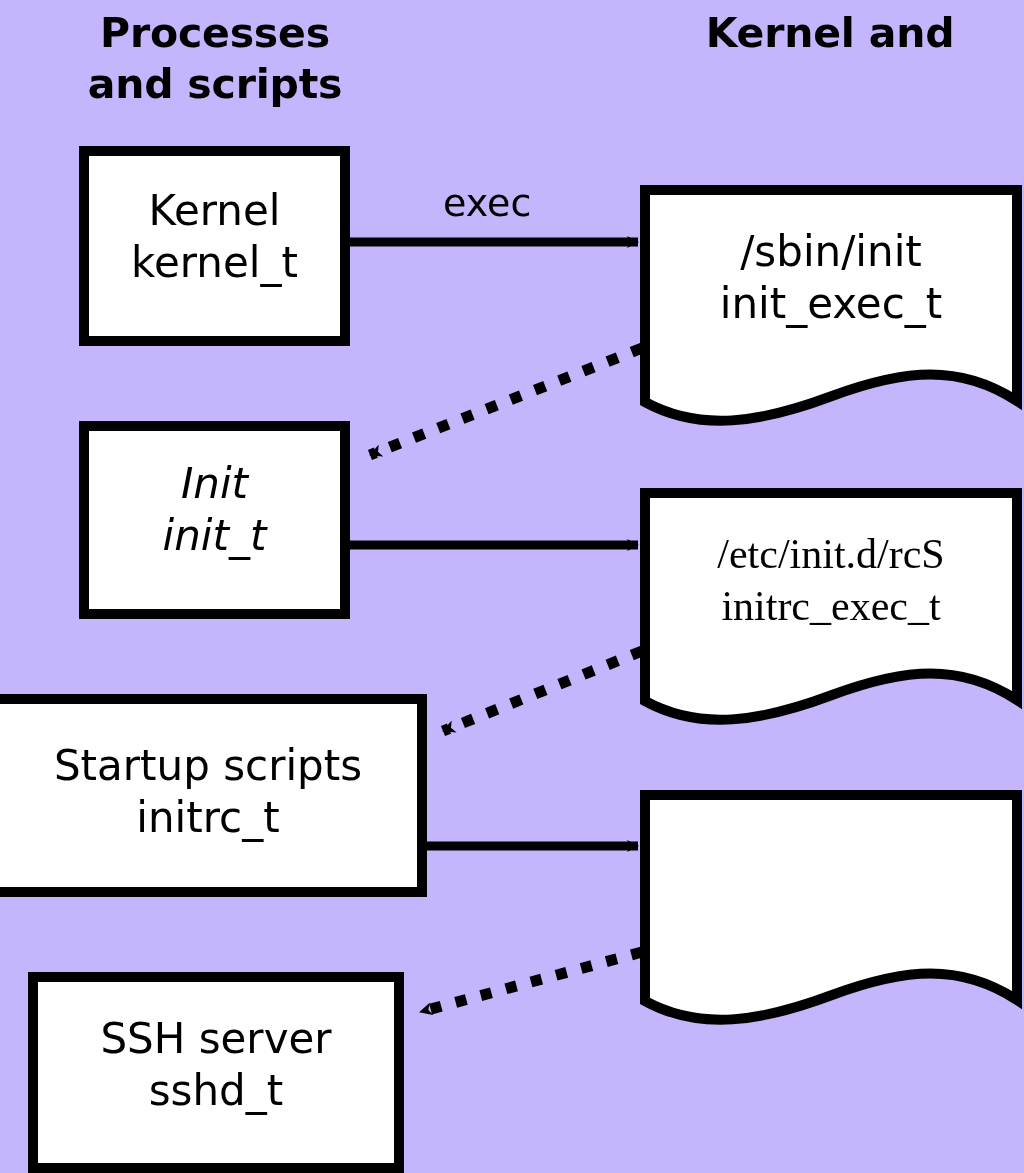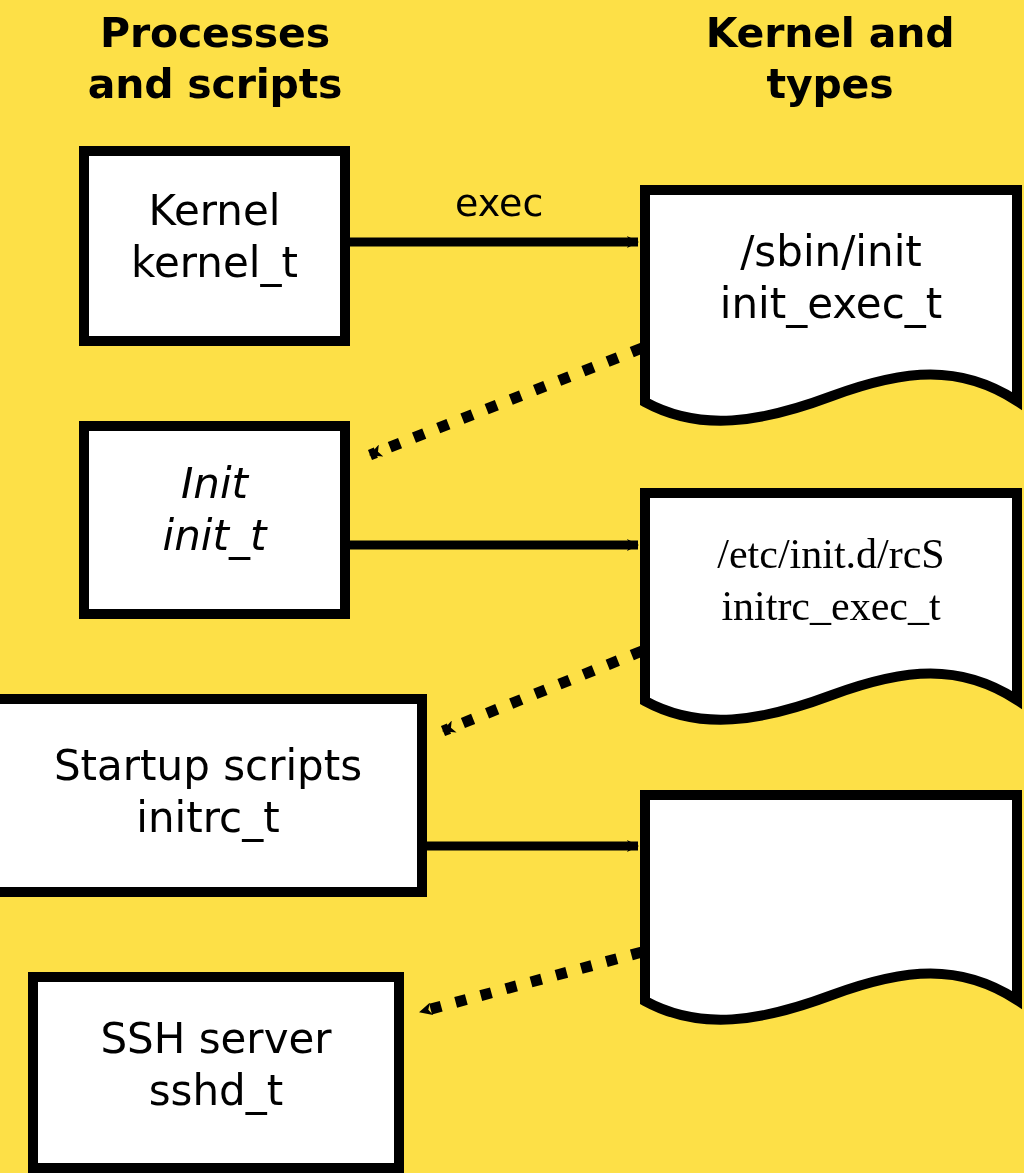--- a/index.html
+++ b/index.html
@@ -7,21 +7,21 @@
     padding: 0;
     background: #ffffff;
   }
   body {
     font-family: "DejaVu Sans", sans-serif;
   }
   #stage {
     position: relative;
     width: 1024px;
     height: 1173px;
-    background: #fde047;
+    background: #c4b5fd;
     overflow: hidden;
   }
   #stage svg.layer {
     position: absolute;
     left: 0;
     top: 0;
     width: 1024px;
     height: 1173px;
   }
   .col-header {
@@ -41,36 +41,34 @@
     color: #000000;
     pointer-events: none;
     white-space: nowrap;
   }
   .edge-label {
     position: absolute;
     font-size: 38px;
     line-height: 42px;
     color: #000000;
     white-space: nowrap;
-    margin-left: 12px;
   }
 </style>
 </head>
 <body>
 
 <div id="stage">
 
   <div class="col-header" style="left:35px; top:8px; width:360px;">
     <div>Processes</div>
     <div>and scripts</div>
   </div>
 
   <div class="col-header" style="left:650px; top:8px; width:360px;">
     <div>Kernel and</div>
-    <div>types</div>
   </div>
 
   <svg class="layer" viewBox="0 0 1024 1173" xmlns="http://www.w3.org/2000/svg">
 
     <defs>
       <marker id="solidArrow" markerWidth="12" markerHeight="12" refX="11" refY="6" orient="auto" markerUnits="userSpaceOnUse">
         <path d="M0,0 L12,6 L0,12 L3.2,6 Z" fill="#000000"></path>
       </marker>
       <marker id="dottedArrow" markerWidth="13" markerHeight="13" refX="12" refY="6.5" orient="auto" markerUnits="userSpaceOnUse">
         <path d="M0,0 L13,6.5 L0,13 L3.4,6.5 Z" fill="#000000"></path>

